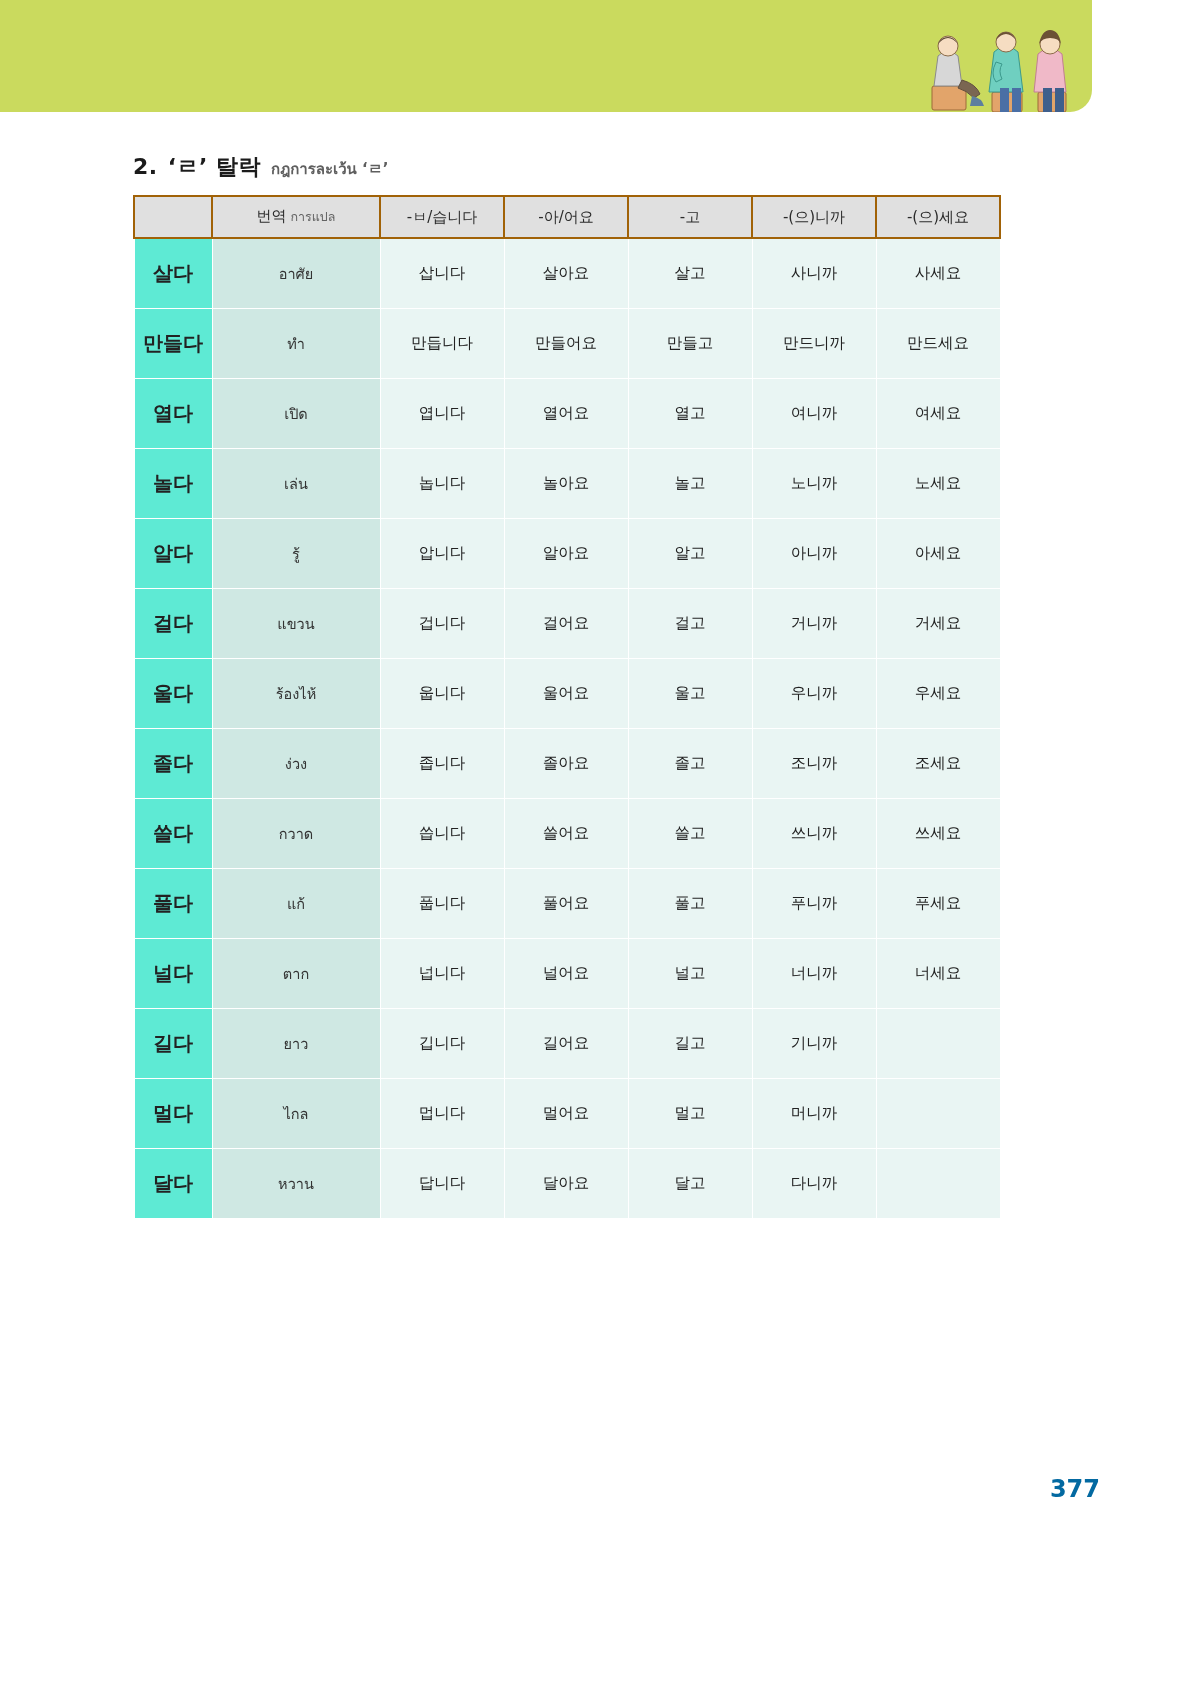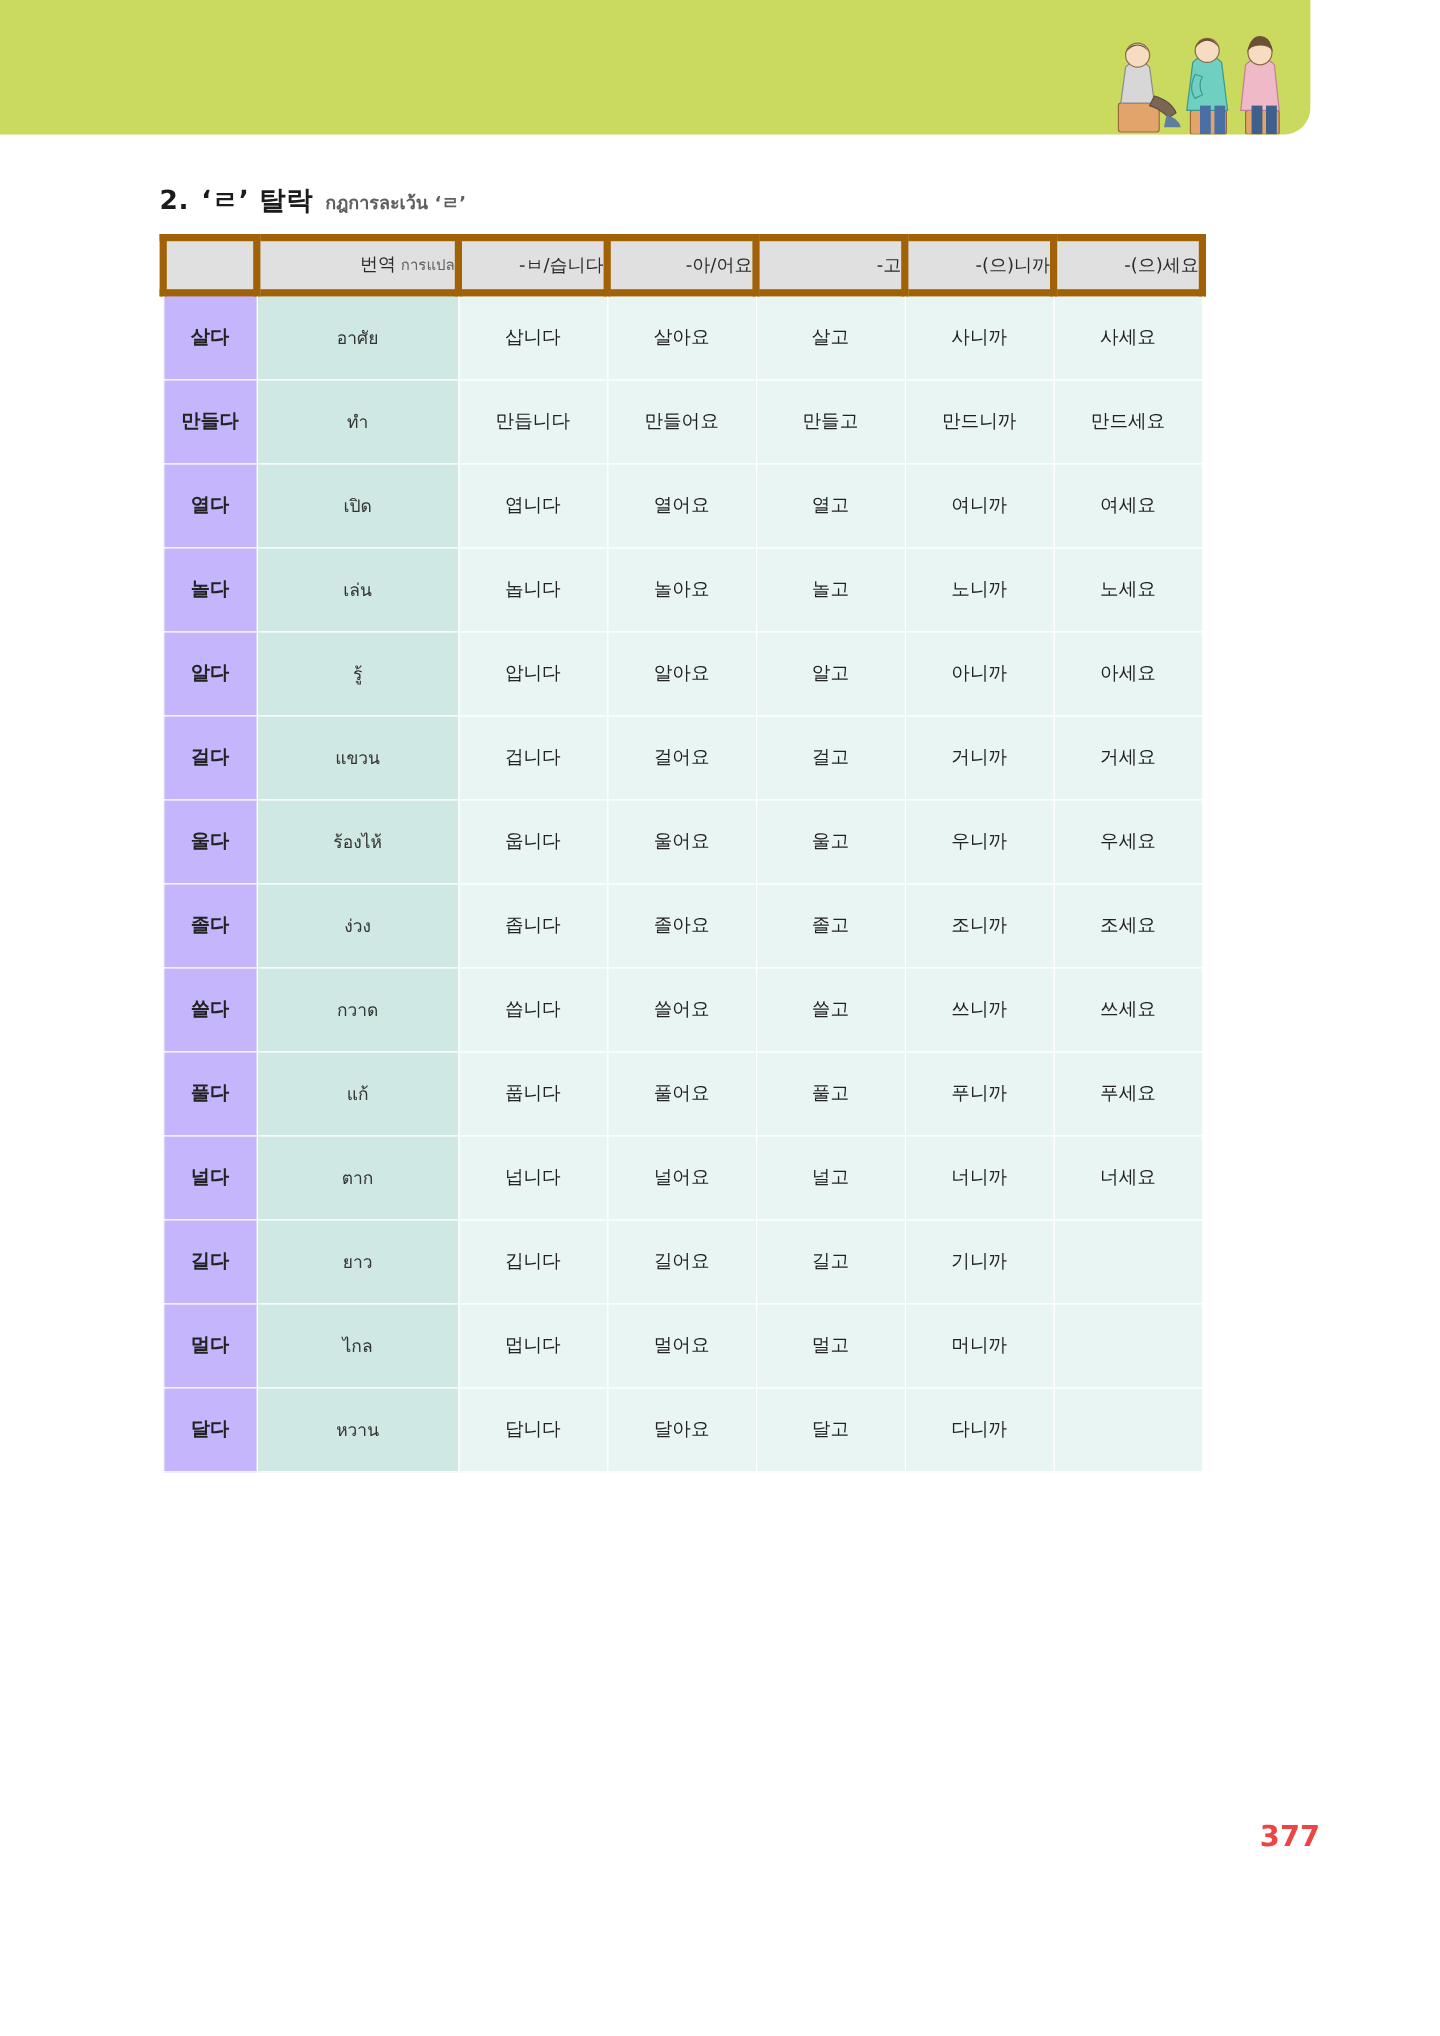--- a/index.html
+++ b/index.html
@@ -69,22 +69,22 @@
   .conj-table col.c-verb   { width: 78px;  }
   .conj-table col.c-trans  { width: 168px; }
   .conj-table col.c-form   { width: 124px; }
 
   .conj-table th {
     background: #e0e0e0;
     color: #2a2a2a;
     font-size: 15px;
     font-weight: normal;
     height: 40px;
-    text-align: right;
-    border: 6px solid #a16207;
+    text-align: center;
+    border: 2px solid #a16207;
     padding: 0;
   }
   .conj-table th.th-blank { background: #e0e0e0; }
   .th-sub {
     font-size: 12.5px;
     color: #636363;
     margin-left: 4px;
   }
 
   .conj-table td {
@@ -92,39 +92,38 @@
     text-align: center;
     vertical-align: middle;
     border: 1px solid #ffffff;
     font-size: 15.5px;
     color: #222222;
     background: #e9f5f3;
     padding: 0;
   }
   .conj-table td.cell-verb {
     font-weight: bold;
-    font-size: 16px;
-    background: #c4b5fd;
+    font-size: 20px;
+    background: #5eead4;
   }
   .conj-table td.cell-trans {
     background: #cfe8e3;
     font-size: 14.5px;
     color: #333333;
     margin-left: 36px;
   }
 
   
   .page-number {
     position: absolute;
     right: 100px;
     top: 1475px;
     font-size: 24px;
     font-weight: bold;
-    color: #ef4444;
-    margin-top: 41px;
+    color: #0369a1;
   }
 </style>
 </head>
 <body>
 
 <div class="banner">
   <div class="banner-illus">
     <svg viewBox="0 0 160 112" width="160" height="112" xmlns="http://www.w3.org/2000/svg">
 
       <g>

